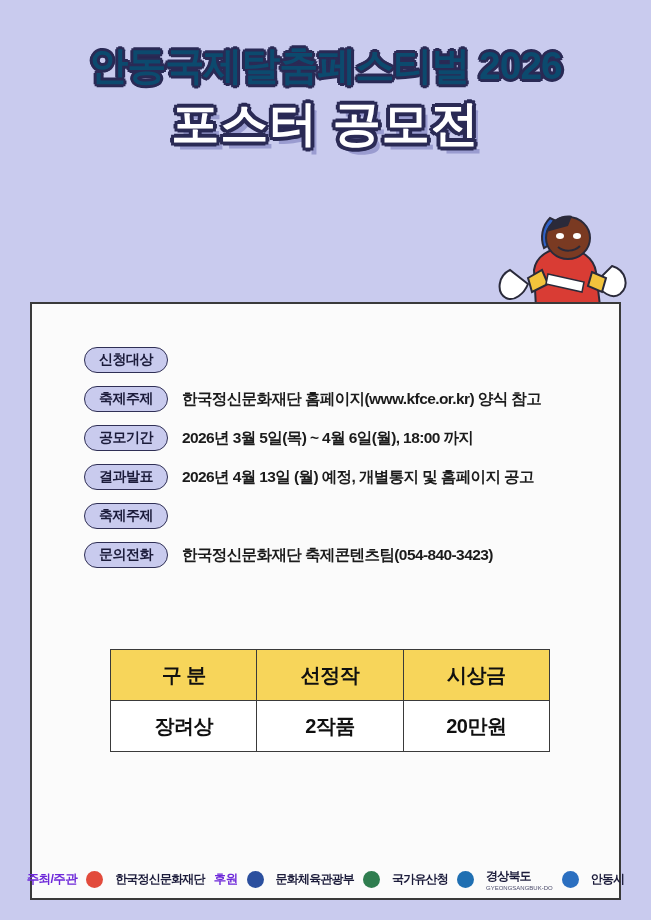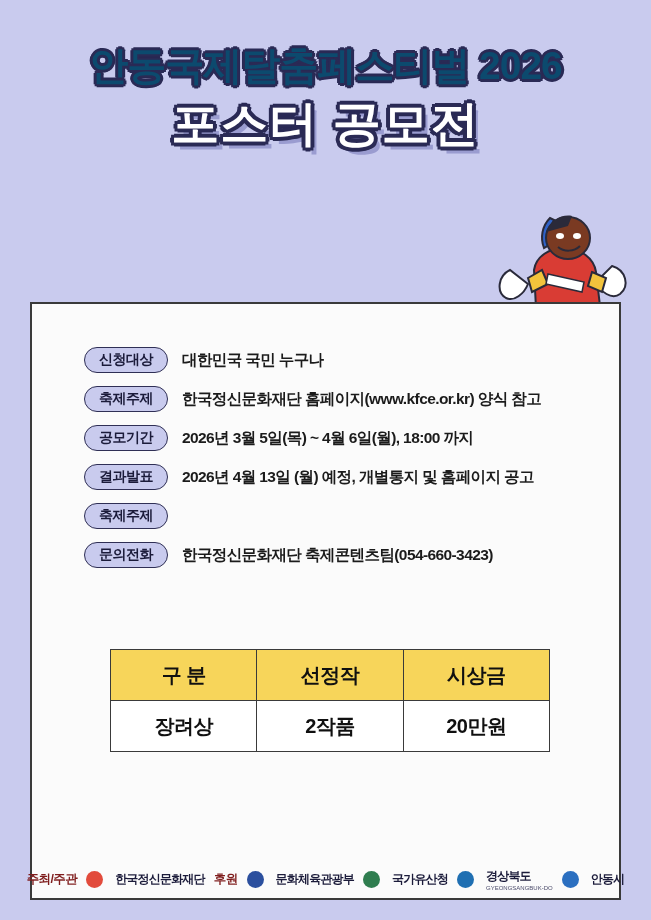--- a/index.html
+++ b/index.html
@@ -148,21 +148,21 @@
     justify-content: center;
     gap: 9px;
     font-size: 12.5px;
     color: #1b1b3a;
     font-weight: bold;
     letter-spacing: -0.6px;
   }
   .footer-label {
     font-size: 12.5px;
     font-weight: bold;
-    color: #7f1d1d;
+    color: #6d28d9;
   }
   .org {
     display: flex;
     align-items: center;
     gap: 12px;
   }
   .org-mark {
     width: 17px;
     height: 17px;
     border-radius: 50%;
@@ -219,40 +219,39 @@
       <ellipse cx="85" cy="24" rx="4" ry="3" fill="#ffffff"></ellipse>
       <path d="M66 35 C72 40 82 40 88 34" stroke="#2a2a3a" stroke-width="2" fill="none"></path>
     </svg>
   </div>
 
   <div class="card">
 
     <div class="info-list">
       <div class="info-row">
         <div class="info-tag">신청대상</div>
-        <div class="info-text">대한민국 국민 누구나</div>
       </div>
       <div class="info-row">
         <div class="info-tag">축제주제</div>
         <div class="info-text">한국정신문화재단 홈페이지(www.kfce.or.kr) 양식 참고</div>
       </div>
       <div class="info-row">
         <div class="info-tag">공모기간</div>
         <div class="info-text">2026년 3월 5일(목) ~ 4월 6일(월), 18:00 까지</div>
       </div>
       <div class="info-row">
         <div class="info-tag">결과발표</div>
         <div class="info-text">2026년 4월 13일 (월) 예정, 개별통지 및 홈페이지 공고</div>
       </div>
       <div class="info-row">
         <div class="info-tag">축제주제</div>
       </div>
       <div class="info-row">
         <div class="info-tag">문의전화</div>
-        <div class="info-text">한국정신문화재단 축제콘텐츠팀(054-660-3423)</div>
+        <div class="info-text">한국정신문화재단 축제콘텐츠팀(054-840-3423)</div>
       </div>
     </div>
 
     <table class="prize-table">
       <thead>
         <tr>
           <th>구 분</th>
           <th>선정작</th>
           <th>시상금</th>
         </tr>

